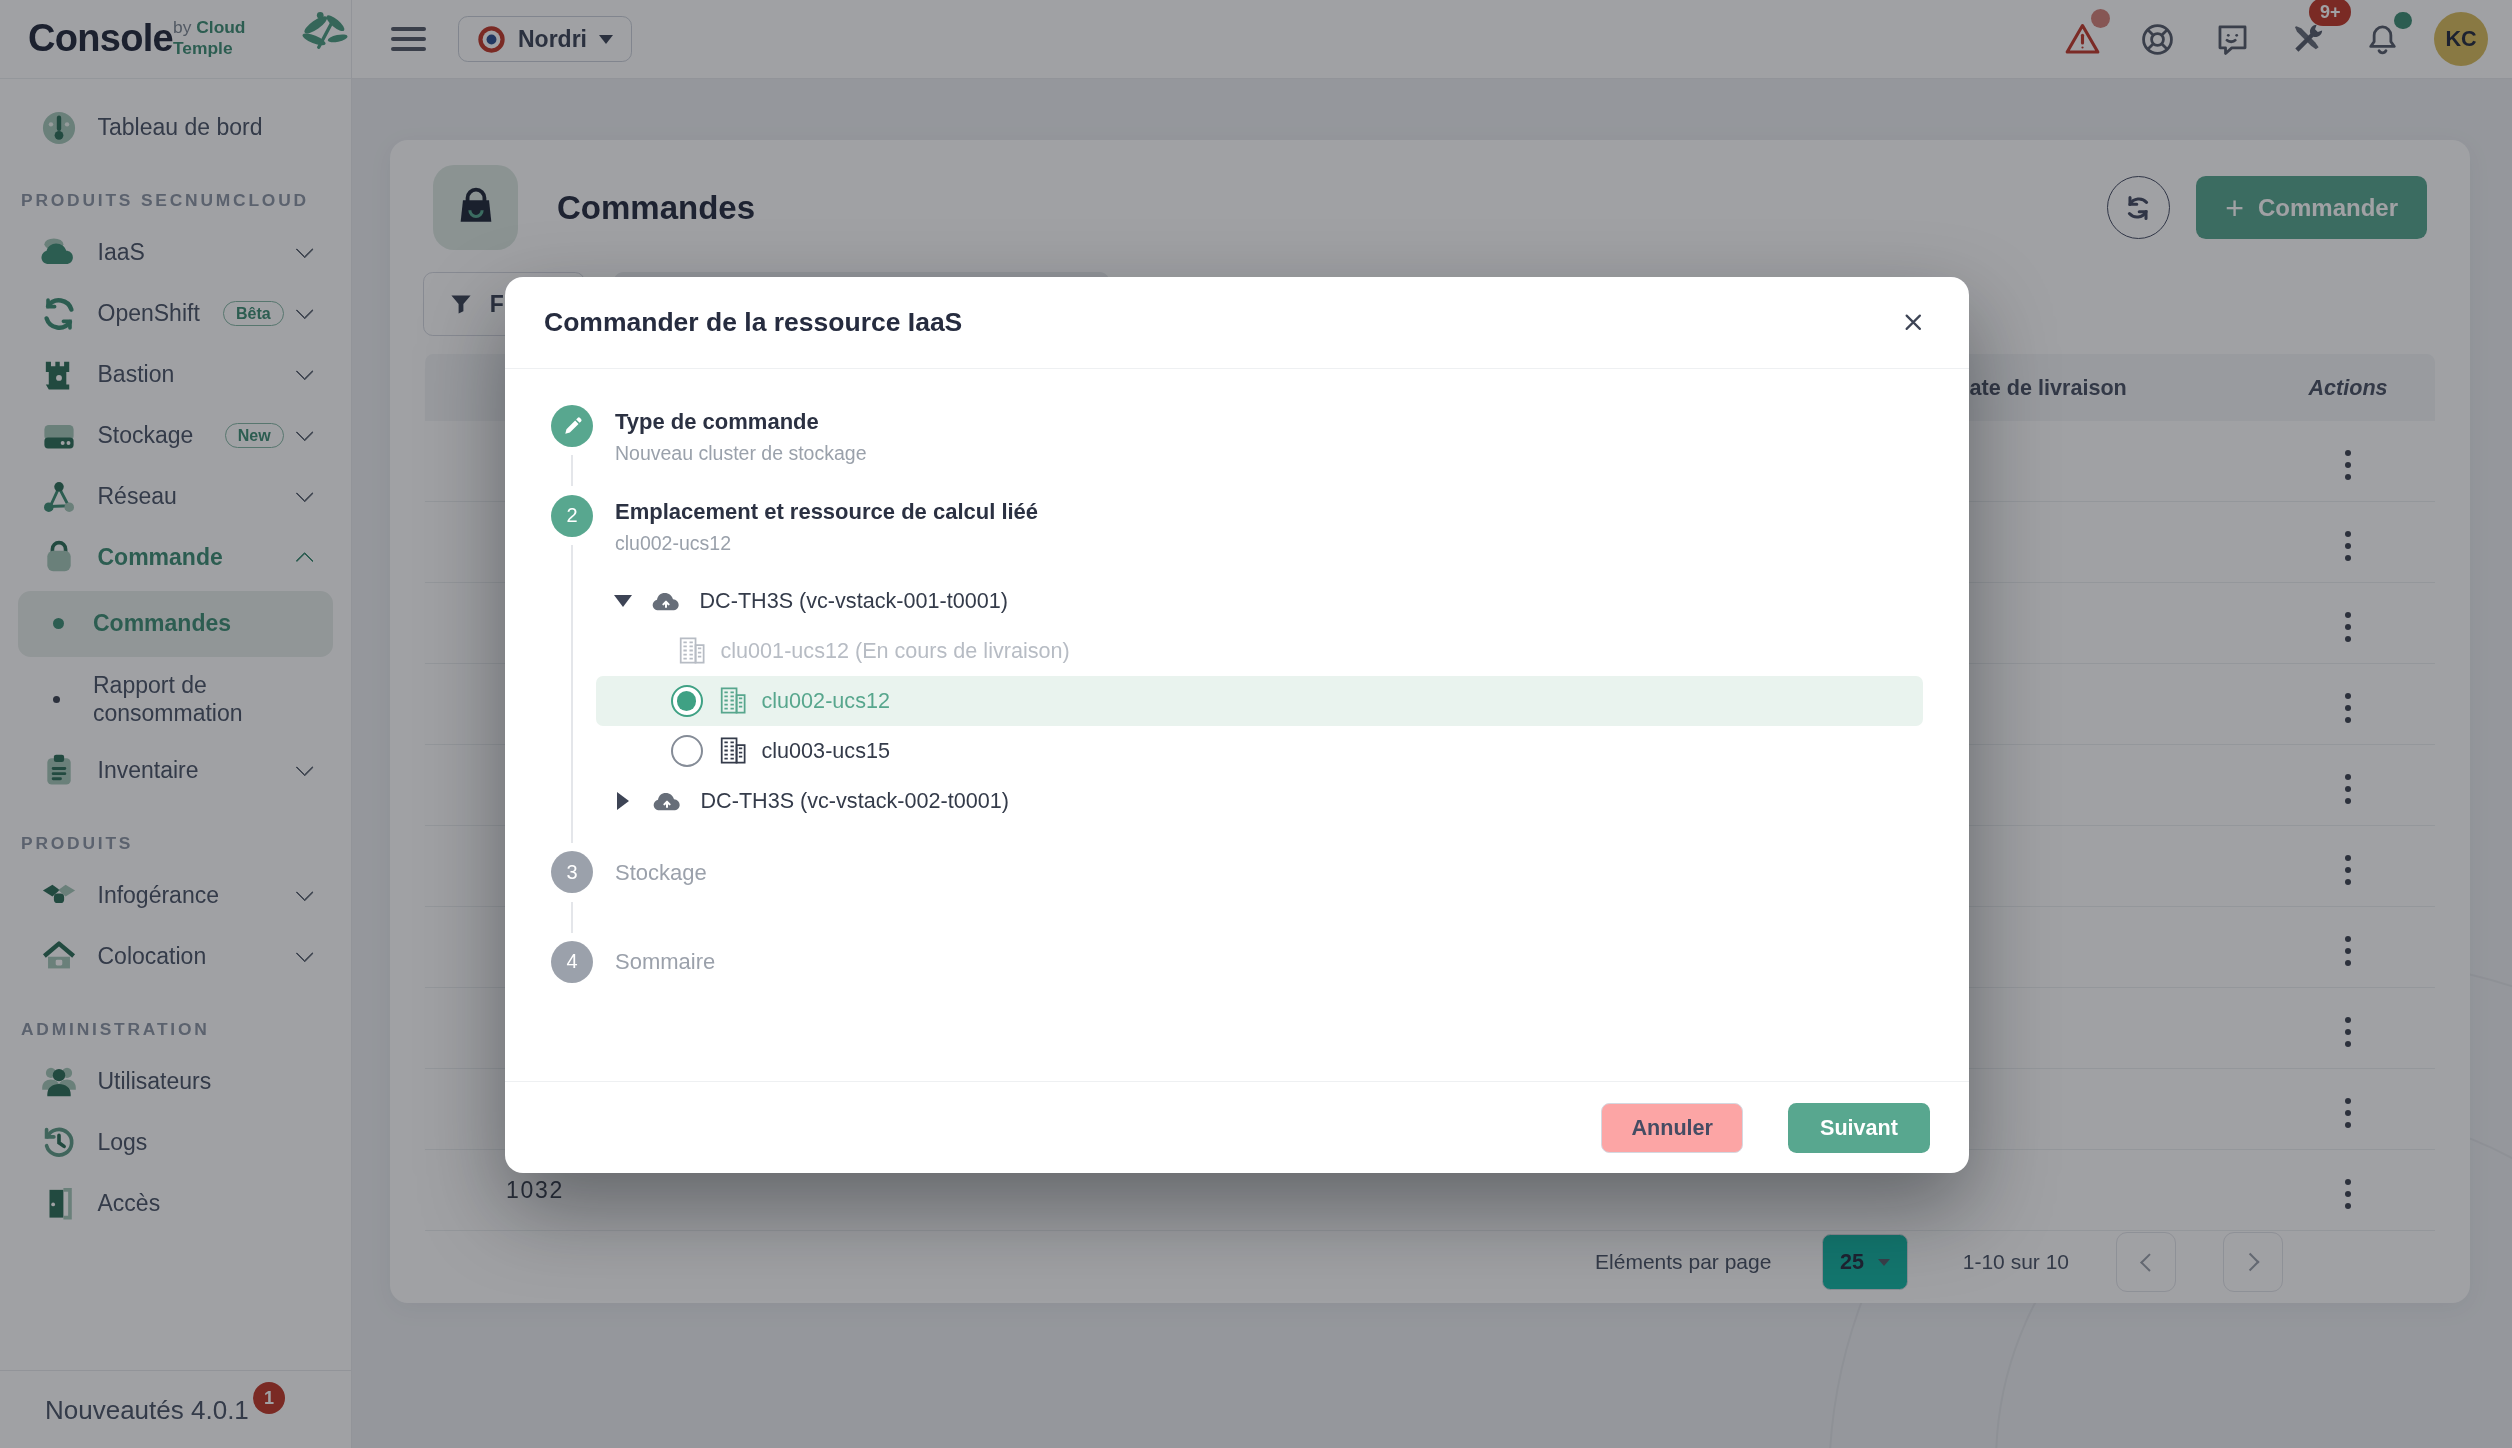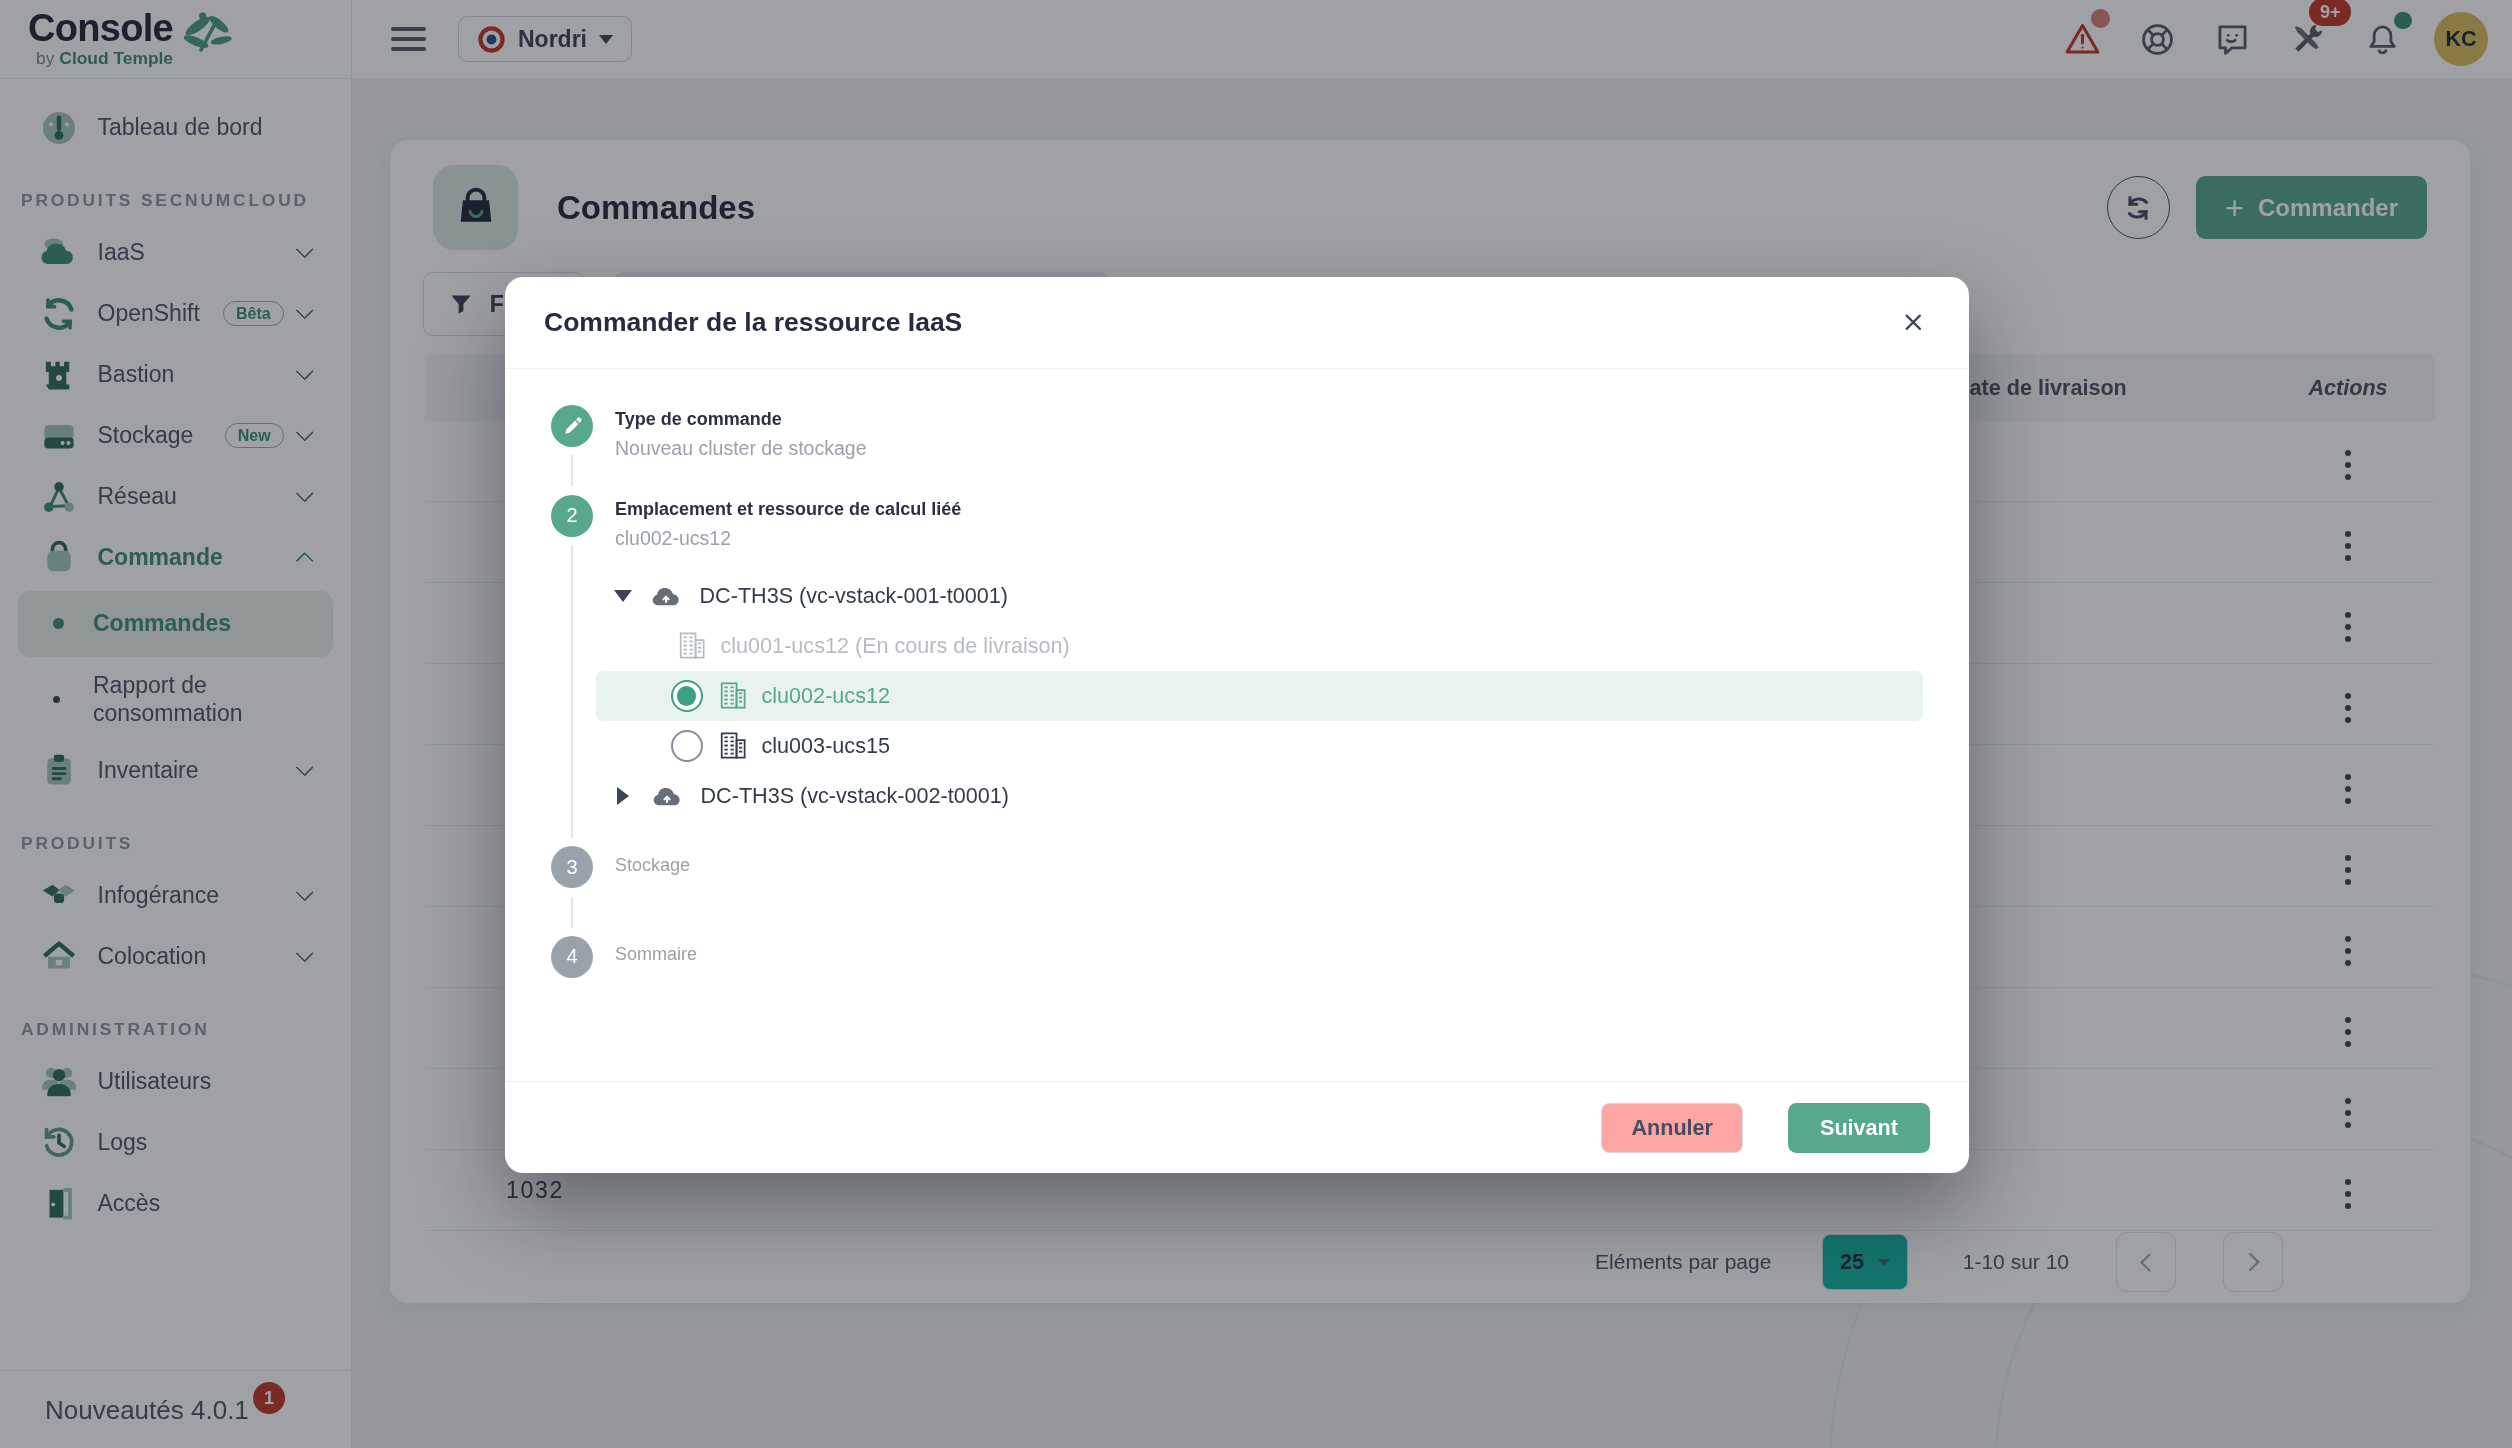--- a/index.html
+++ b/index.html
@@ -2,21 +2,21 @@
 <html style="font-size:11px"><head>
 <meta charset="utf-8">
 <style>
   * { margin:0; padding:0; box-sizing:border-box; }
   body { font-family:"Liberation Sans", sans-serif; background:#555; }
   .screen { position:relative; width:2512px; height:1449px; background:#edeff2; overflow:hidden; }
 
   
   .sidebar { position:absolute; left:0; top:0; width:352px; height:100%; background:#fff; border-right:0.7px solid #e8eaed; z-index:10; }
   .logo-row { height:79px; display:flex; align-items:center; padding-left:28px; border-bottom:0.7px solid #eceef0; gap:8.4px; }
-  .logo-col { display:flex; flex-direction:column;align-items:flex-end; }
+  .logo-col { display:flex; flex-direction:row;align-items:flex-end; }
   .logo-title { font-size:38px; font-weight:800; color:#232a3d; line-height:1.05; letter-spacing:-0.7px; }
   .logo-sub { font-size:17.4px; color:#7e8894; align-self:flex-end; margin-top:-1.4px; }
   .logo-sub b { color:#3f8e75; }
   .logo-fly { width:54px; height:54px; margin-top:-8.4px; }
 
   .nav { padding-top:18px; }
   .nav-item { height:61px; display:flex; align-items:center; padding:0 40px; cursor:pointer; }
   .nav-icon { width:38px; height:38px; margin-right:19.5px; flex:none; display:flex; align-items:center; justify-content:center; }
   .nav-icon svg { width:38px; height:38px; }
   .nav-label { font-size:23px; color:#4b5568; font-weight:500; flex:1; }
@@ -100,21 +100,21 @@
   .close-btn { width:33px; height:33px; display:flex; align-items:center; justify-content:center; cursor:pointer; }
   .close-btn svg { width:26.5px; height:26.5px; }
   .modal-body { flex:1; padding:36px 46px 0 46px; overflow:hidden; }
   .step { display:flex; }
   .step-rail { width:42px; display:flex; flex-direction:column; align-items:center; flex:none; }
   .step-circle { width:42px; height:42px; border-radius:50%; background:#58a78f; color:#fff; display:flex; align-items:center; justify-content:center; font-size:20px; flex:none; }
   .step-circle svg { width:21px; height:21px; }
   .step-circle.gray { background:#9ba1ab; }
   .step-line { width:1.4px; flex:1; background:#e4e6ea; margin:8.4px 0; min-height:31px; }
   .step-content { margin-left:22px; padding-bottom:21px; flex:1; }
-  .step-title { font-size:18px; font-weight:600; color:#2b3142; padding-top:4.2px; }
+  .step-title { font-size:22px; font-weight:600; color:#2b3142; padding-top:4.2px; }
   .step-title.muted { color:#9ba1ab; font-weight:400; padding-top:8.4px; }
   .step-sub { font-size:19.5px; color:#9aa1ab; margin-top:7px; }
 
   .tree { margin:21px 0 4.2px -19.5px; width:1327px; }
   .tree-row { height:50px; display:flex; align-items:center; font-size:21.6px; color:#343b4a; border-radius:7px; cursor:pointer; }
   .tree-row.dc { padding-left:18px; gap:18px; }
   .tree-row.cluster { padding-left:75px; gap:14px; }
   .tree-row.cluster.noradio { padding-left:80px; }
   .tree-row.disabled { color:#b7bcc4; }
   .tree-row.selected { background:#e9f3ee; color:#57a68d; }

